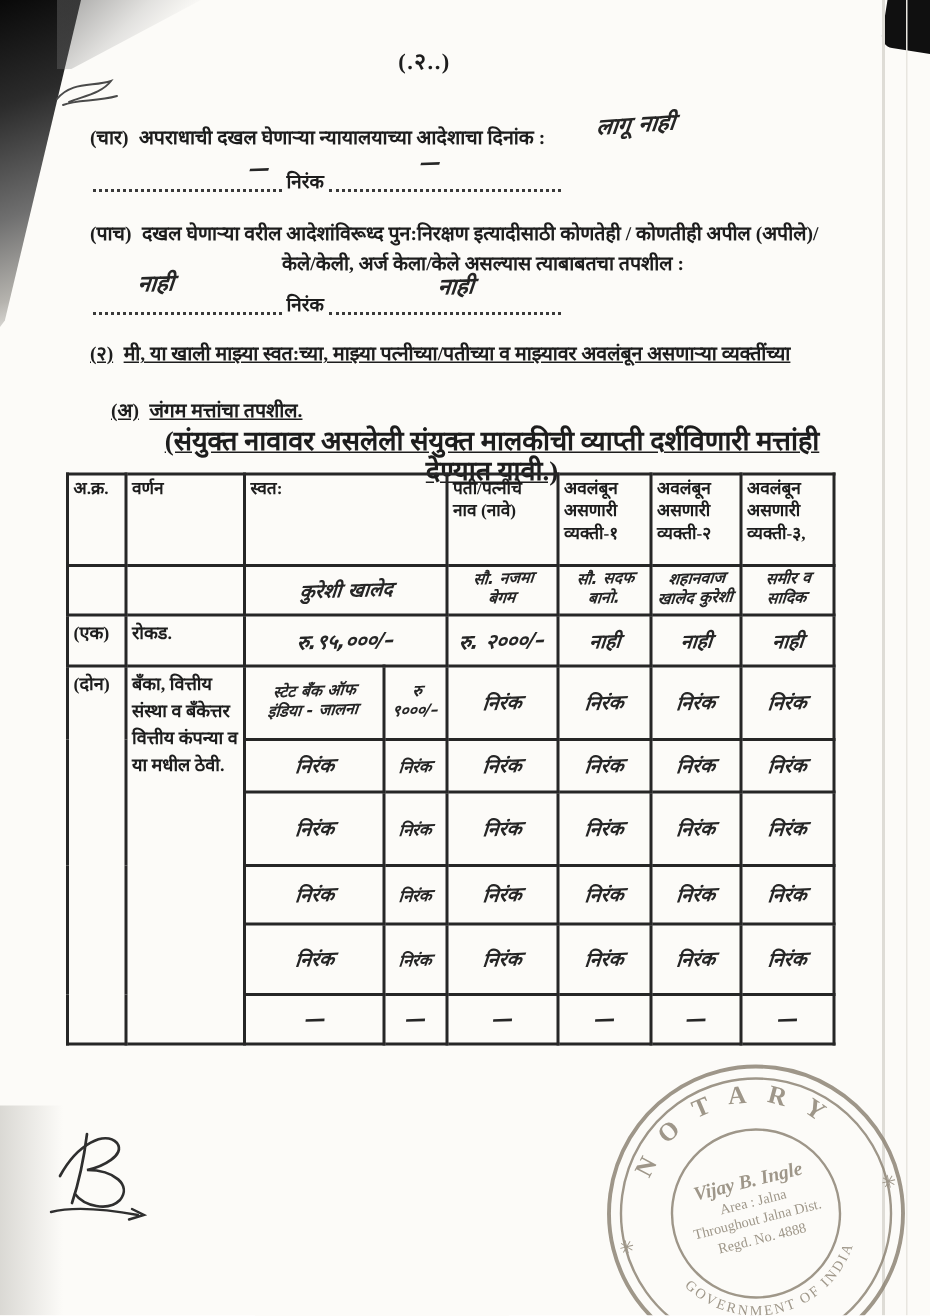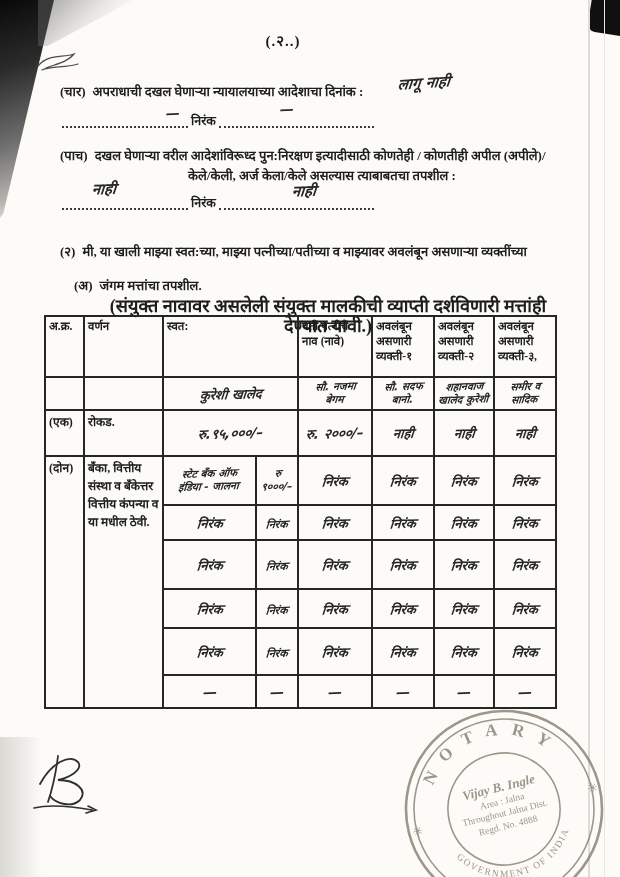--- a/index.html
+++ b/index.html
@@ -112,25 +112,25 @@
   </div>
 
   <div class="dotline" style="top:194px;">
     <span class="dots l"></span>
     <span class="word">निरंक</span>
     <span class="dots r"></span>
     <span class="hw hw-nahi-l">नाही</span>
     <span class="hw hw-nahi-r">नाही</span>
   </div>
 
-  <div class="sec" style="top:242px;">
+  <div class="sec" style="top:226px;text-decoration:underline;">
     <span class="lbl">(२)</span><span>मी, या खाली माझ्या स्वत:च्या, माझ्या पत्नीच्या/पतीच्या व माझ्यावर अवलंबून असणाऱ्या व्यक्तींच्या</span>
   </div>
 
-  <div class="sec sec-a" style="top:276px;">
+  <div class="sec sec-a" style="top:264px;text-decoration:underline;">
     <span class="lbl">(अ)</span><span>जंगम मत्तांचा तपशील.</span>
     <span class="indent">(संयुक्त नावावर असलेली संयुक्त मालकीची व्याप्ती दर्शविणारी मत्तांही देण्यात यावी.)</span>
   </div>
 
   <table class="asset-table">
     <colgroup>
       <col style="width:39px">
         <col style="width:79px">
         <col style="width:93px">
         <col style="width:42px">
@@ -162,21 +162,21 @@
       <td class="hw-cell" colspan="2"><span class="hw" style="font-size:13px">कुरेशी खालेद</span></td>
       <td class="hw-cell"><span class="hw pre">सौ. नजमा
 बेगम</span></td>
       <td class="hw-cell"><span class="hw pre">सौ. सदफ
 बानो.</span></td>
       <td class="hw-cell"><span class="hw pre">शहानवाज
 खालेद कुरेशी</span></td>
       <td class="hw-cell"><span class="hw pre">समीर व
 सादिक</span></td>
     </tr>
-    <tr style="height:46px">
+    <tr style="height:34px">
       <td class="c-sr">(एक)</td>
       <td class="c-desc">रोकड.</td>
       <td class="hw-cell money" colspan="2"><span class="hw">रु.९५,०००/–</span></td>
       <td class="hw-cell money"><span class="hw">रु. २०००/–</span></td>
       <td class="hw-cell"><span class="hw">नाही</span></td>
       <td class="hw-cell"><span class="hw">नाही</span></td>
       <td class="hw-cell"><span class="hw">नाही</span></td>
     </tr>
     <tr style="height:49px">
       <td class="c-sr" rowspan="6">(दोन)</td>

